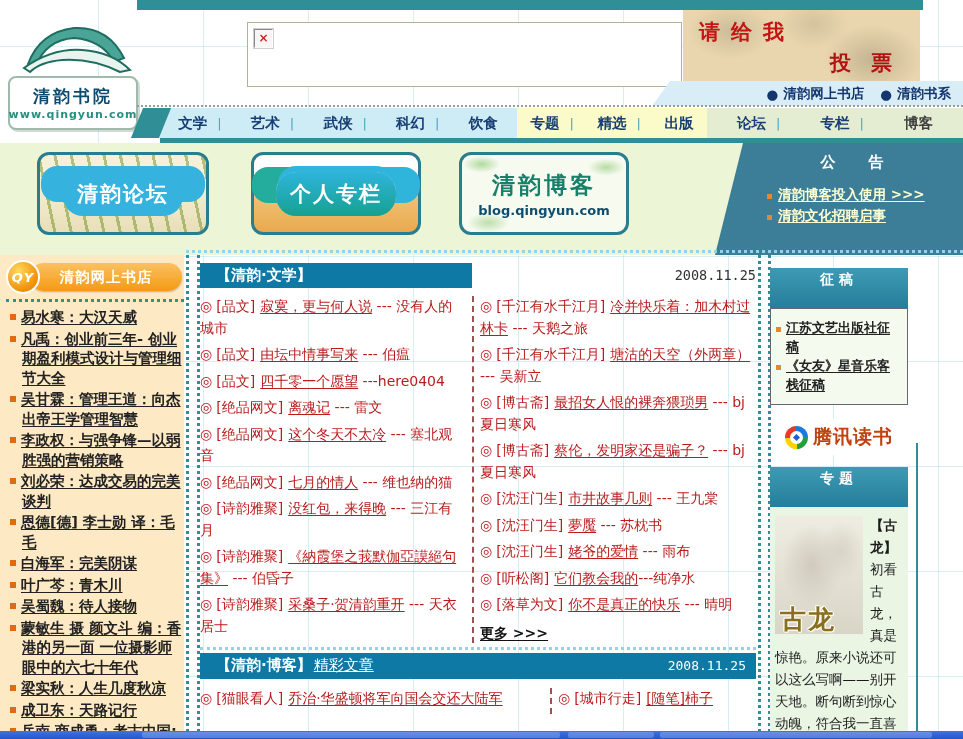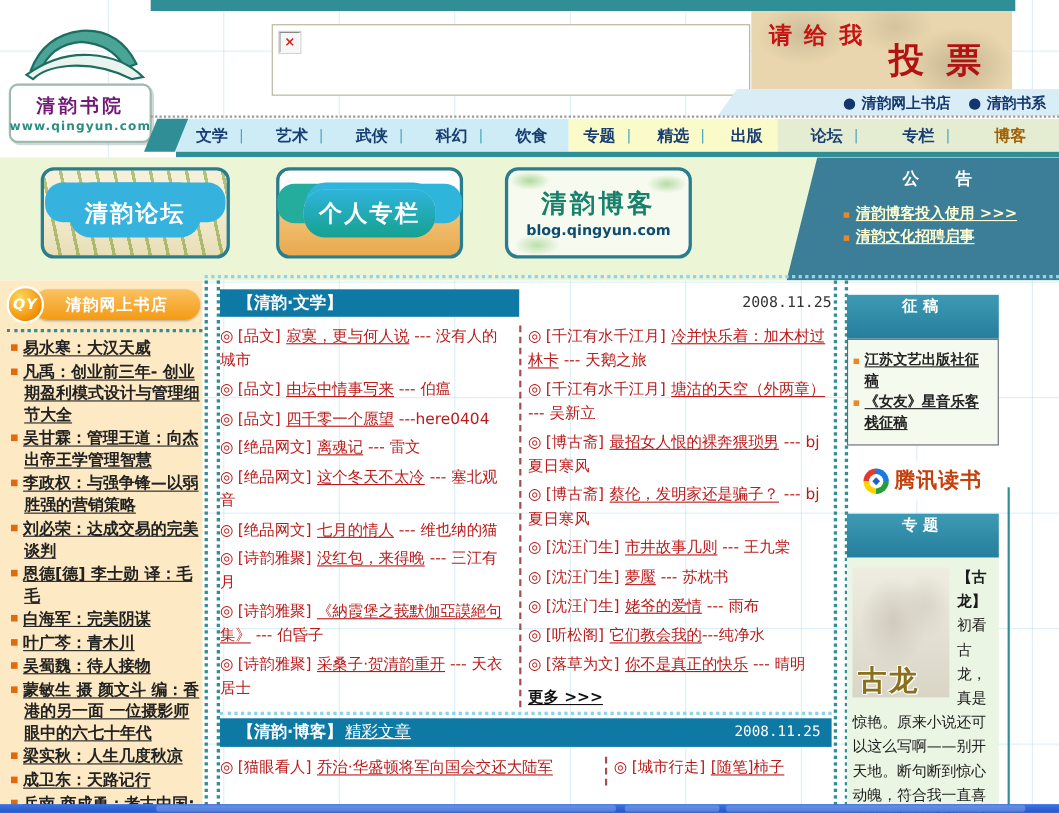--- a/index.html
+++ b/index.html
@@ -16,59 +16,59 @@
 
   
   #topbar{left:137px;top:0;width:786px;height:10px;background:#2f8e96;}
 
   
   #logo{left:4px;top:18px;width:138px;height:98px;}
   #logo svg{position:absolute;left:18px;top:0;}
   #logo .plate{position:absolute;left:4px;top:58px;width:126px;height:50px;background:#fff;
     border:2px solid #9fb9ac;border-radius:8px;box-shadow:2px 2px 0 rgba(120,150,140,.35);
     display:flex;flex-direction:column;align-items:center;justify-content:center;}
-  #logo .t1{color:#701a75;font-weight:700;font-size:17px;letter-spacing:3px;}
+  #logo .t1{color:#0c4a6e;font-weight:700;font-size:17px;letter-spacing:3px;}
   #logo .t2{color:#2a8e80;font-weight:700;font-size:11px;letter-spacing:1px;}
 
   
   #brokenbox{left:247px;top:22px;width:433px;height:63px;background:#fff;border:1px solid #b6ae96;}
   #brokenbox .bi{position:absolute;left:6px;top:6px;width:17px;height:17px;background:#f6f6f6;
     border:1px solid;border-color:#8a8a8a #ffffff #ffffff #8a8a8a;outline:1px solid #cfcfcf;
     color:#d41f1f;font-weight:700;font-size:12px;line-height:16px;text-align:center;}
 
   
   #vote{left:683px;top:10px;width:237px;height:71px;cursor:pointer;
     background:
       radial-gradient(60px 40px at 20% 30%, rgba(150,140,110,.35), transparent 70%),
       radial-gradient(70px 50px at 80% 70%, rgba(140,130,100,.4), transparent 70%),
       radial-gradient(50px 35px at 55% 20%, rgba(160,150,120,.3), transparent 70%),
       #e9d6ae;}
   #vote .v1{position:absolute;left:16px;top:8px;color:#c41414;font-weight:700;font-size:21px;letter-spacing:11px;}
-  #vote .v2{position:absolute;right:8px;bottom:4px;color:#b31212;font-weight:700;font-size:32px;letter-spacing:20px;}
+  #vote .v2{position:absolute;right:8px;bottom:4px;color:#b31212;font-weight:700;font-size:21px;letter-spacing:20px;}
 
   
   #toplinks{left:652px;top:81px;width:311px;height:25px;background:#d9edf7;
     clip-path:polygon(18px 0,100% 0,100% 100%,0 100%);
     display:flex;align-items:center;justify-content:flex-end;gap:16px;padding-right:12px;box-sizing:border-box;
     color:#14366e;font-weight:700;font-size:13.5px;}
   #toplinks .tl{display:flex;align-items:center;gap:5px;cursor:pointer;}
 
   
   #navdots{left:137px;top:105px;width:826px;height:0;border-top:2px dotted #9a9a9a;}
   #nav{left:145px;top:108px;width:818px;height:30px;display:flex;}
   #nav .wedge{width:28px;background:#2f8e96;transform:skewX(-22deg);margin-left:-8px;margin-right:-6px;}
   .navg{display:flex;align-items:center;justify-content:space-evenly;height:100%;}
   #g1{width:358px;background:#cdecf6;}
   #g2{width:190px;background:#fbfbca;}
   #g3{flex:1;background:#e4edd2;}
   .navi{display:flex;align-items:center;gap:0;}
   .navi .lbl{color:#173d72;font-weight:700;font-size:14.5px;cursor:pointer;}
   .navi .sep{color:#4aa6c0;font-weight:400;margin:0 10px;font-size:13px;}
   .navi:last-child .sep{display:none;}
-  #g3 .navi:last-child .lbl{color:#a16207;}
+  #g3 .navi:last-child .lbl{color:#404040;}
   #navunder{left:160px;top:138px;width:803px;height:5px;background:#2f8e96;}
 
   
   #bannerzone{left:0;top:143px;width:963px;height:112px;background:#ecf6d7;}
   #notice{right:0;top:143px;width:248px;height:112px;background:#3c7e97;
     clip-path:polygon(28px 0,100% 0,100% 100%,0 100%);box-sizing:border-box;padding:10px 12px 0 52px;}
   #notice .nt{color:#fff;font-weight:700;font-size:15px;letter-spacing:14px;text-align:center;margin-bottom:12px;}
   #notice .nl{display:flex;align-items:baseline;gap:6px;color:#ffffd2;font-weight:700;font-size:13.5px;line-height:21px;cursor:pointer;}
   .osq{display:inline-block;width:5px;height:5px;background:#e8882a;flex:0 0 auto;}
 

